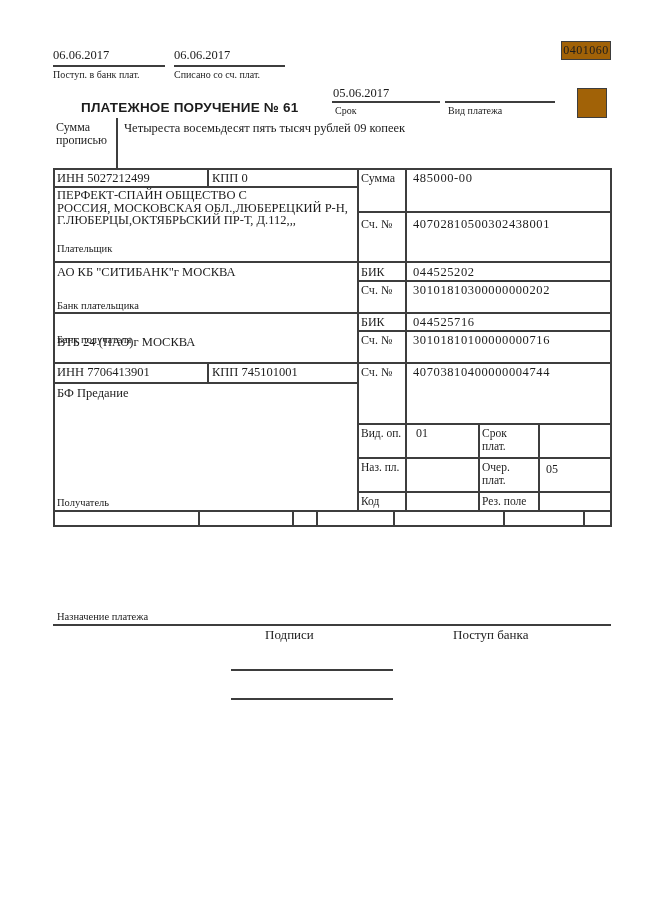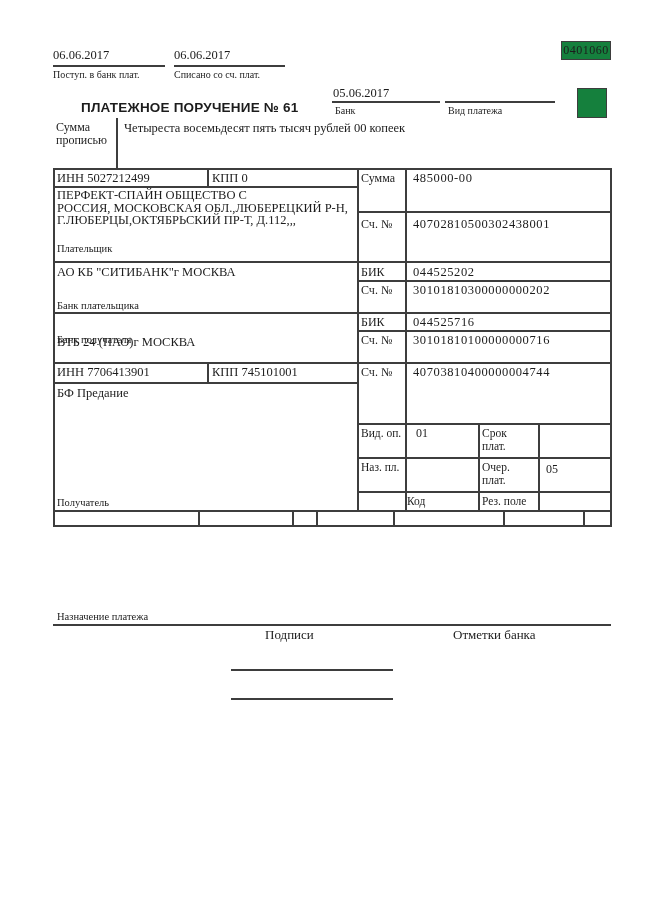--- a/index.html
+++ b/index.html
@@ -10,21 +10,21 @@
   }
   .t  { position:absolute; white-space:nowrap; font-size:12.5px; line-height:1.1; }
   .sm { font-size:10px; }
   .lab{ font-size:10.5px; }
   .cl { font-size:11.5px; }
   .num{ letter-spacing:0.6px; }
   .wrap { white-space:normal; }
   .hl { position:absolute; height:1.6px; background:#3d3d3d; }
   .vl { position:absolute; width:1.6px;  background:#3d3d3d; }
   .title { font-family:"Liberation Sans", sans-serif; font-weight:bold; font-size:13.5px; letter-spacing:0.2px; }
-  .box { position:absolute; border:1.6px solid #3d3d3d; background:#15803d; }
+  .box { position:absolute; border:1.6px solid #3d3d3d; background:#a16207; }
   .formcode { display:flex; align-items:center; justify-content:center; font-size:12px; letter-spacing:0.5px; }
   .stamp {
     position:absolute; left:53px; top:624px; width:178px; height:124px;
     border:2px solid #2a2aa8; padding:3px 0 0 5px; color:#2a2aa8;
   }
   .stamp-line { font-size:11px; line-height:12.3px; min-height:12.3px; white-space:nowrap; }
   .payer-lines div { font-size:12.5px; line-height:12.7px; white-space:nowrap; }
 </style>
 </head>
 <body>
@@ -38,30 +38,30 @@
   <div class="t" style="left:174px; top:49px;">06.06.2017</div>
   <div class="hl" style="left:174px; top:65px; width:111px;"></div>
   <div class="t sm" style="left:174px; top:69px;">Списано со сч. плат.</div>
 
   <div class="box formcode" style="left:561px; top:41px; width:50px; height:19px;">0401060</div>
 
   <div class="t title" style="left:56px; top:101px;padding-left:25px;">ПЛАТЕЖНОЕ ПОРУЧЕНИЕ № 61</div>
 
   <div class="t" style="left:333px; top:87px;">05.06.2017</div>
   <div class="hl" style="left:332px; top:101px; width:108px;"></div>
-  <div class="t sm" style="left:335px; top:105px;">Банк</div>
+  <div class="t sm" style="left:335px; top:105px;">Срок</div>
 
   <div class="hl" style="left:445px; top:101px; width:110px;"></div>
   <div class="t sm" style="left:448px; top:105px;">Вид платежа</div>
 
   <div class="box" style="left:577px; top:88px; width:30px; height:30px;"></div>
 
   <div class="t wrap" style="left:56px; top:121px; width:62px; font-size:12px;">Сумма прописью</div>
   <div class="vl" style="left:116px; top:118px; height:50px;"></div>
-  <div class="t" style="left:124px; top:122px;">Четыреста восемьдесят пять тысяч рублей 00 копеек</div>
+  <div class="t" style="left:124px; top:122px;">Четыреста восемьдесят пять тысяч рублей 09 копеек</div>
 
   <div class="hl" style="left:53px;  top:168px; width:558px;"></div>
   <div class="hl" style="left:53px;  top:186px; width:304px;"></div>
   <div class="hl" style="left:357px; top:211px; width:254px;"></div>
   <div class="hl" style="left:53px;  top:261px; width:558px;"></div>
   <div class="hl" style="left:357px; top:280px; width:254px;"></div>
   <div class="hl" style="left:53px;  top:312px; width:558px;"></div>
   <div class="hl" style="left:357px; top:330px; width:254px;"></div>
   <div class="hl" style="left:53px;  top:362px; width:558px;"></div>
   <div class="hl" style="left:53px;  top:382px; width:304px;"></div>
@@ -125,27 +125,27 @@
   <div class="t cl" style="left:361px; top:427px;">Вид. оп.</div>
   <div class="t" style="left:416px; top:427px; font-size:12px;">01</div>
   <div class="t cl wrap" style="left:482px; top:427px; width:46px;">Срок плат.</div>
   <div class="t" style="left:546px; top:427px; font-size:12px;"></div>
 
   <div class="t cl" style="left:361px; top:461px;">Наз. пл.</div>
   <div class="t" style="left:416px; top:461px; font-size:12px;"></div>
   <div class="t cl wrap" style="left:482px; top:461px; width:46px;">Очер. плат.</div>
   <div class="t" style="left:546px; top:463px; font-size:12px;">05</div>
 
-  <div class="t cl" style="left:361px; top:495px;margin-left:46px;">Код</div>
+  <div class="t cl" style="left:361px; top:495px;">Код</div>
   <div class="t" style="left:416px; top:495px; font-size:12px;"></div>
   <div class="t cl" style="left:482px; top:495px;">Рез. поле</div>
   <div class="t" style="left:546px; top:495px; font-size:12px;"></div>
 
   <div class="t lab" style="left:57px; top:611px;">Назначение платежа</div>
   <div class="hl" style="left:53px; top:624px; width:558px;"></div>
 
   <div class="t" style="left:265px; top:628px; font-size:13px;">Подписи</div>
-  <div class="t" style="left:453px; top:628px; font-size:13px;">Отметки банка</div>
+  <div class="t" style="left:453px; top:628px; font-size:13px;">Поступ банка</div>
   <div class="hl" style="left:231px; top:669px; width:162px;"></div>
   <div class="hl" style="left:231px; top:698px; width:162px;"></div>
 
 
 </div>
 
 </body></html>

